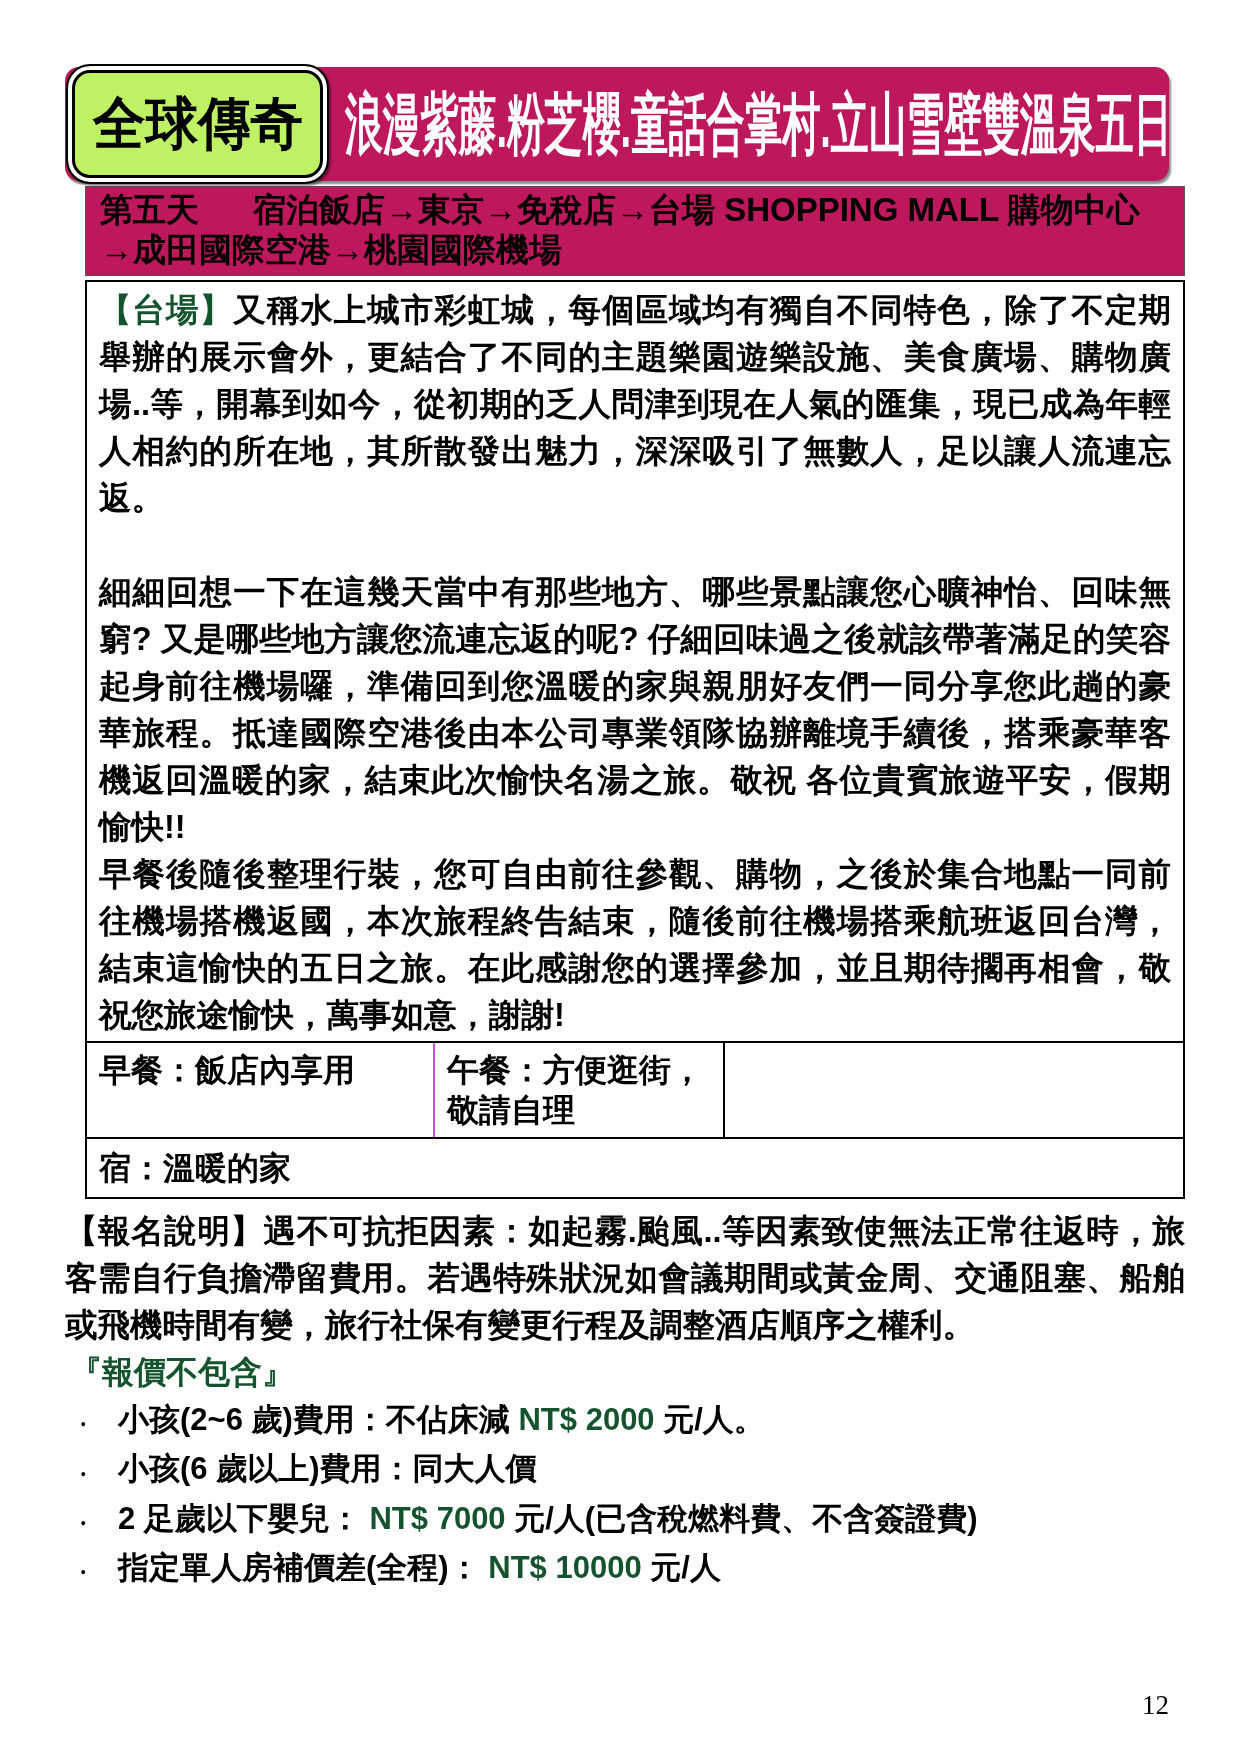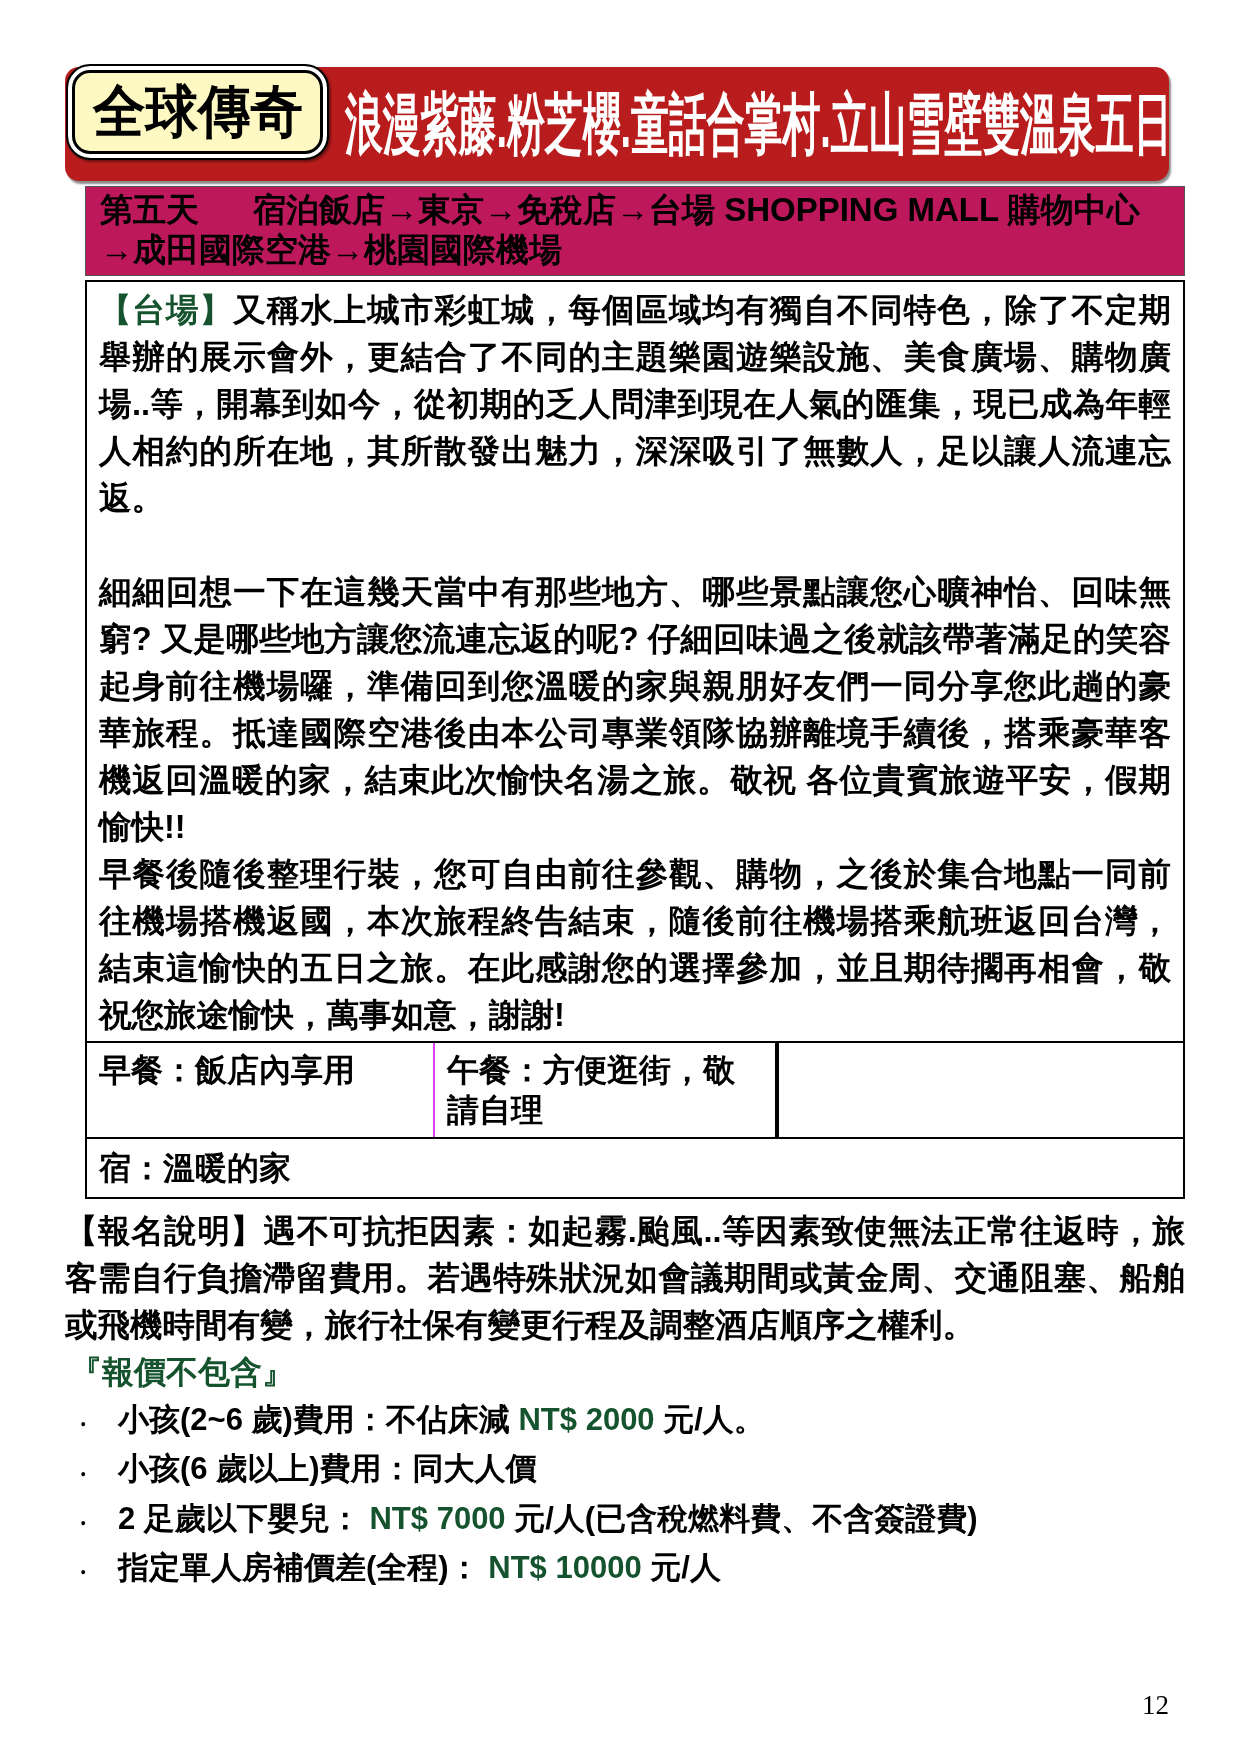--- a/index.html
+++ b/index.html
@@ -12,33 +12,33 @@
     font-weight:bold;
     color:#000;
     overflow:hidden;
   }
   .content { position:absolute; left:65px; top:64px; width:1120px; }
 
   
   .header { position:relative; height:120px; }
   .banner {
     position:absolute; left:0; top:3px; right:16px; height:114px;
-    background:#b91c1c; border-radius:14px;
+    background:#be185d; border-radius:14px;
     box-shadow:2px 3px 2px rgba(0,0,0,.45);
     display:flex; align-items:center;
     padding-left:280px;
     overflow:hidden;
   }
   .banner-title {
     color:#fff; font-size:67px; font-weight:bold; white-space:nowrap;
     transform:scaleX(0.565); transform-origin:left center;
   }
   .logo {
-    position:absolute; left:1px; top:0; width:263px; height:96px;
-    background:#fef9c3; border:2px solid #000; border-radius:24px;
+    position:absolute; left:1px; top:0; width:263px; height:120px;
+    background:#bef264; border:2px solid #000; border-radius:24px;
     box-shadow:inset 0 0 0 4px #fff, inset 0 0 0 7px #000, 2px 2px 2px rgba(0,0,0,.4);
     display:flex; align-items:center; justify-content:center;
   }
   .logo-text {
     font-family:"DejaVu Serif", serif; font-weight:bold; font-size:57px;
     transform:scaleX(0.92); white-space:nowrap;
   }
 
   
   .day-banner {
@@ -52,21 +52,21 @@
   
   .itinerary-box {
     margin:4px 0 0 20px; width:1100px;
     border:2px solid #000;
   }
   .box-text { padding:5px 12px 2px; font-size:32.5px; line-height:47px; text-align:justify; }
   .red { color:#14532d; }
   .meals-row { display:flex; border-top:2px solid #000; }
   .meal-cell { padding:7px 12px; font-size:32px; line-height:40px; }
   .meal-cell.c1 { width:348px; border-right:2px solid #d946ef; }
-  .meal-cell.c2 { width:344px; border-right:4px solid #000000; }
+  .meal-cell.c2 { width:290px; border-right:2px solid #000000; }
   .meal-cell.c3 { flex:1; }
   .stay-row { border-top:2px solid #000; padding:9px 12px; font-size:32px; line-height:40px; }
 
   
   .notice { margin-top:9px; font-size:32.5px; line-height:47px; text-align:justify; }
   .section-heading { font-size:32px; line-height:47px; padding-left:5px; }
   .bullet-list { list-style:none; }
   .bullet-item { font-size:31px; line-height:47px; padding-left:15px; }
   .bullet-item .dot { display:inline-block; width:38px; font-size:24px; vertical-align:middle; }
 

